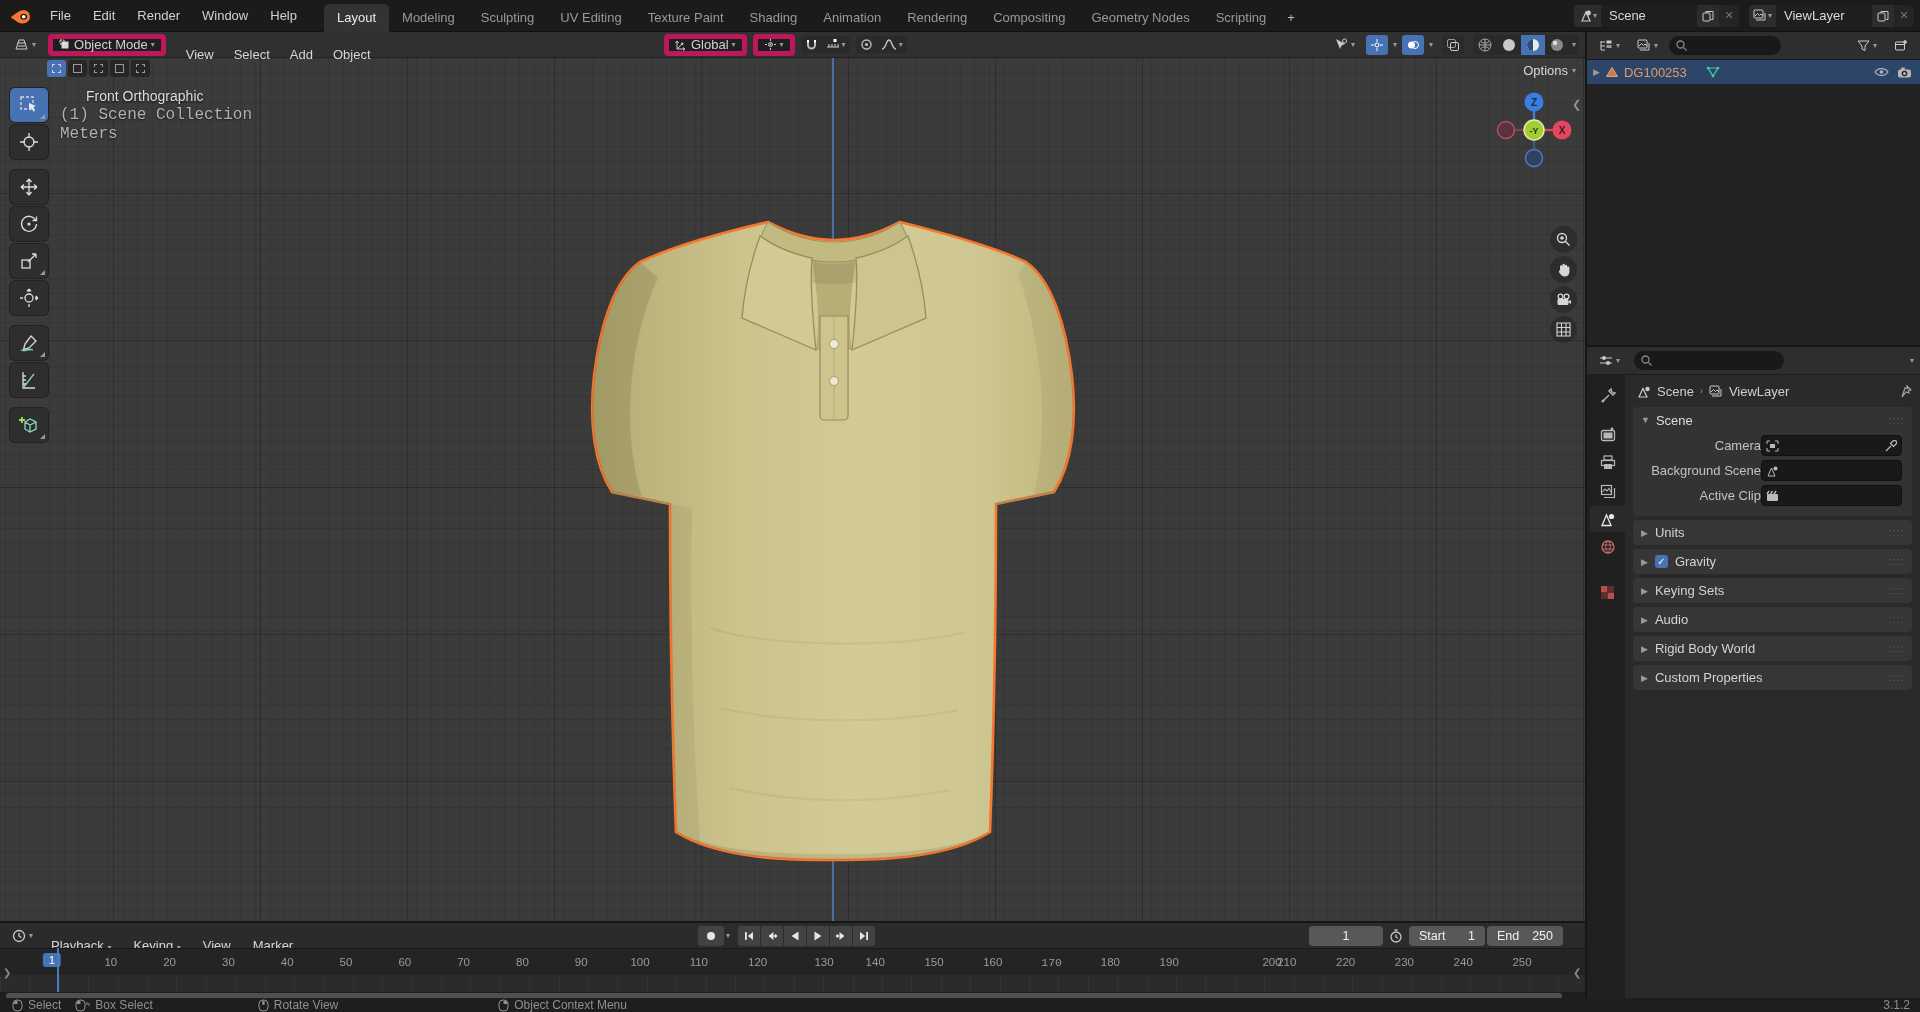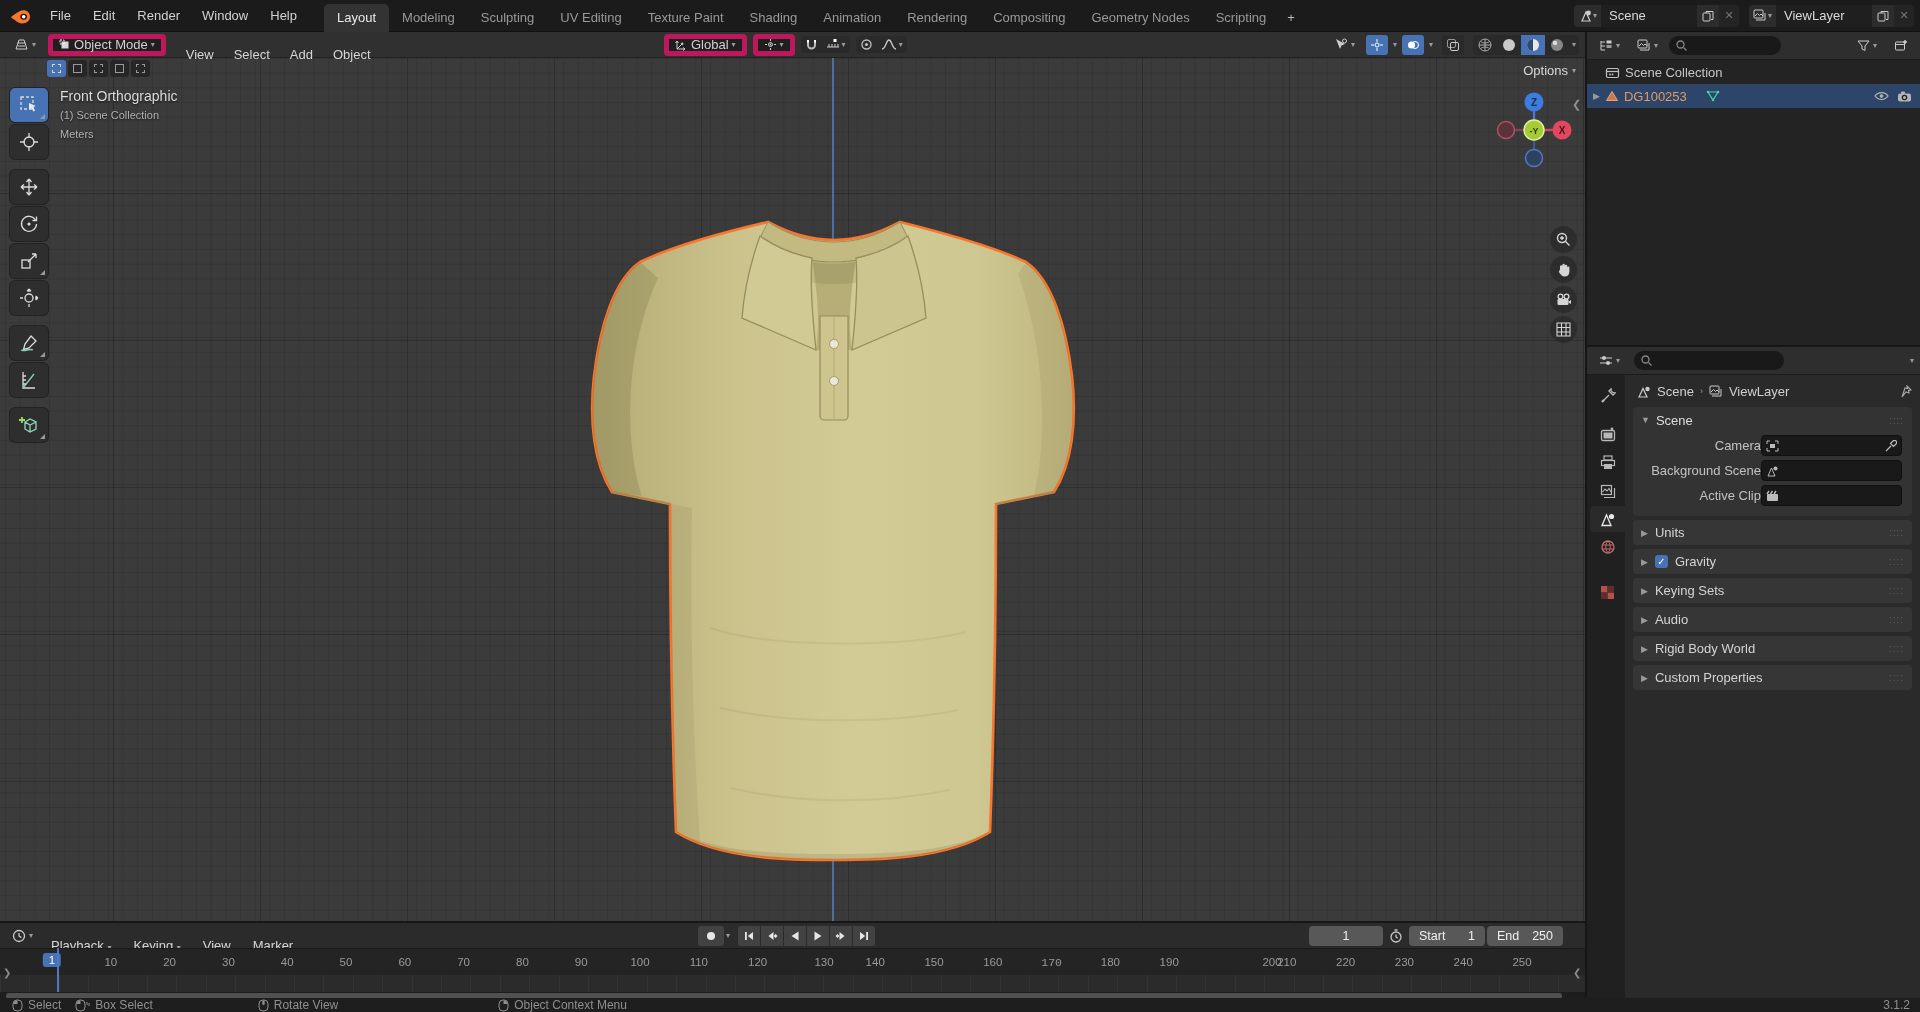--- a/index.html
+++ b/index.html
@@ -45,22 +45,22 @@
     background-color:#3b3b3b;
     background-image:
       linear-gradient(rgba(0,0,0,0.10) 1px, transparent 1px),
       linear-gradient(90deg, rgba(0,0,0,0.10) 1px, transparent 1px),
       linear-gradient(rgba(0,0,0,0.22) 1px, transparent 1px),
       linear-gradient(90deg, rgba(0,0,0,0.22) 1px, transparent 1px);
     background-size:14.7px 14.7px, 14.7px 14.7px, 147px 147px, 147px 147px;
     background-position:0 0, 5px 0, 0 135px, 113px 0; }
   #axis-z { position:absolute; left:832px; top:0; width:2px; height:100%; background:rgba(86,128,194,0.75); }
   #vp-overlay-text { position:absolute; left:60px; top:29px; line-height:19px; text-shadow:0 1px 2px rgba(0,0,0,.6); }
-  #vp-overlay-text .l1 { color:#dcdcdc; font-size:14px; }
-  #vp-overlay-text .l2, #vp-overlay-text .l3 { color:#b2b2b2; font-size:11px; }
+  #vp-overlay-text .l1 { color:#dcdcdc; font-size:14px;margin-left:26px; }
+  #vp-overlay-text .l2, #vp-overlay-text .l3 { color:#b2b2b2; font-size:16px;font-family:Liberation Mono, monospace; }
   #select-modes { position:absolute; left:47px; top:2px; display:flex; gap:2px; }
   .selmode { width:19px; height:17px; background:#262626; border-radius:3px; display:flex; align-items:center; justify-content:center; }
   .selmode.active { background:#4772b3; }
   .selmode .bx { width:9px; height:9px; border:1px dashed #d5d5d5; }
   #toolbar { position:absolute; left:10px; top:30px; width:40px; display:flex; flex-direction:column; gap:3px; }
   .tool { width:38px; height:34px; background:#2e2e2e; border-radius:5px; display:flex; align-items:center;
     justify-content:center; position:relative; box-shadow:0 0 0 1px #222; }
   .tool.active { background:#4772b3; }
   .tool.gap { margin-top:8px; }
   .tool.more::after { content:""; position:absolute; right:3px; bottom:3px; border-left:5px solid transparent;
@@ -520,29 +520,20 @@
         </svg>
       <span class="chev">▾</span>
     </span>
     <span class="hdr-btn">
       <svg width="14" height="13" viewBox="0 0 14 13">
           <rect x="1.5" y="3" width="9" height="8" rx="1" fill="none" stroke="#ccc"></rect>
           <path d="M1.5,5.5 h9" stroke="#ccc"></path>
           <path d="M11,1 v4 M9,3 h4" stroke="#ccc" stroke-width="1.5"></path>
         </svg>
     </span>
-  </div>
-  <div class="ol-row">
-    <svg width="15" height="13" viewBox="0 0 15 13">
-        <rect x="1.5" y="2.5" width="12" height="9" rx="1.5" fill="none" stroke="#c0c0c0" stroke-width="1.2"></rect>
-        <path d="M1.5,5.5 h12" stroke="#c0c0c0" stroke-width="1.2"></path>
-        <circle cx="5" cy="8.5" r=".9" fill="#c0c0c0"></circle>
-        <circle cx="7.5" cy="8.5" r=".9" fill="#c0c0c0"></circle>
-      </svg>
-    <span>Scene Collection</span>
   </div>
   <div class="ol-row selected">
     <span class="arrow">▶</span>
     <svg width="14" height="12" viewBox="0 0 14 12">
         <path d="M7,1.5 L12.5,10.5 H1.5z" fill="#c97a50" stroke="#e8a276" stroke-width="1"></path>
       </svg>
     <span class="obj-name">DG100253</span>
     <svg width="14" height="12" viewBox="0 0 14 12" style="margin-left:14px">
         <path d="M2,2 h10 L7,10z" fill="none" stroke="#46d0a2" stroke-width="1.2"></path>
         <circle cx="2" cy="2" r="1.3" fill="#46d0a2"></circle>

